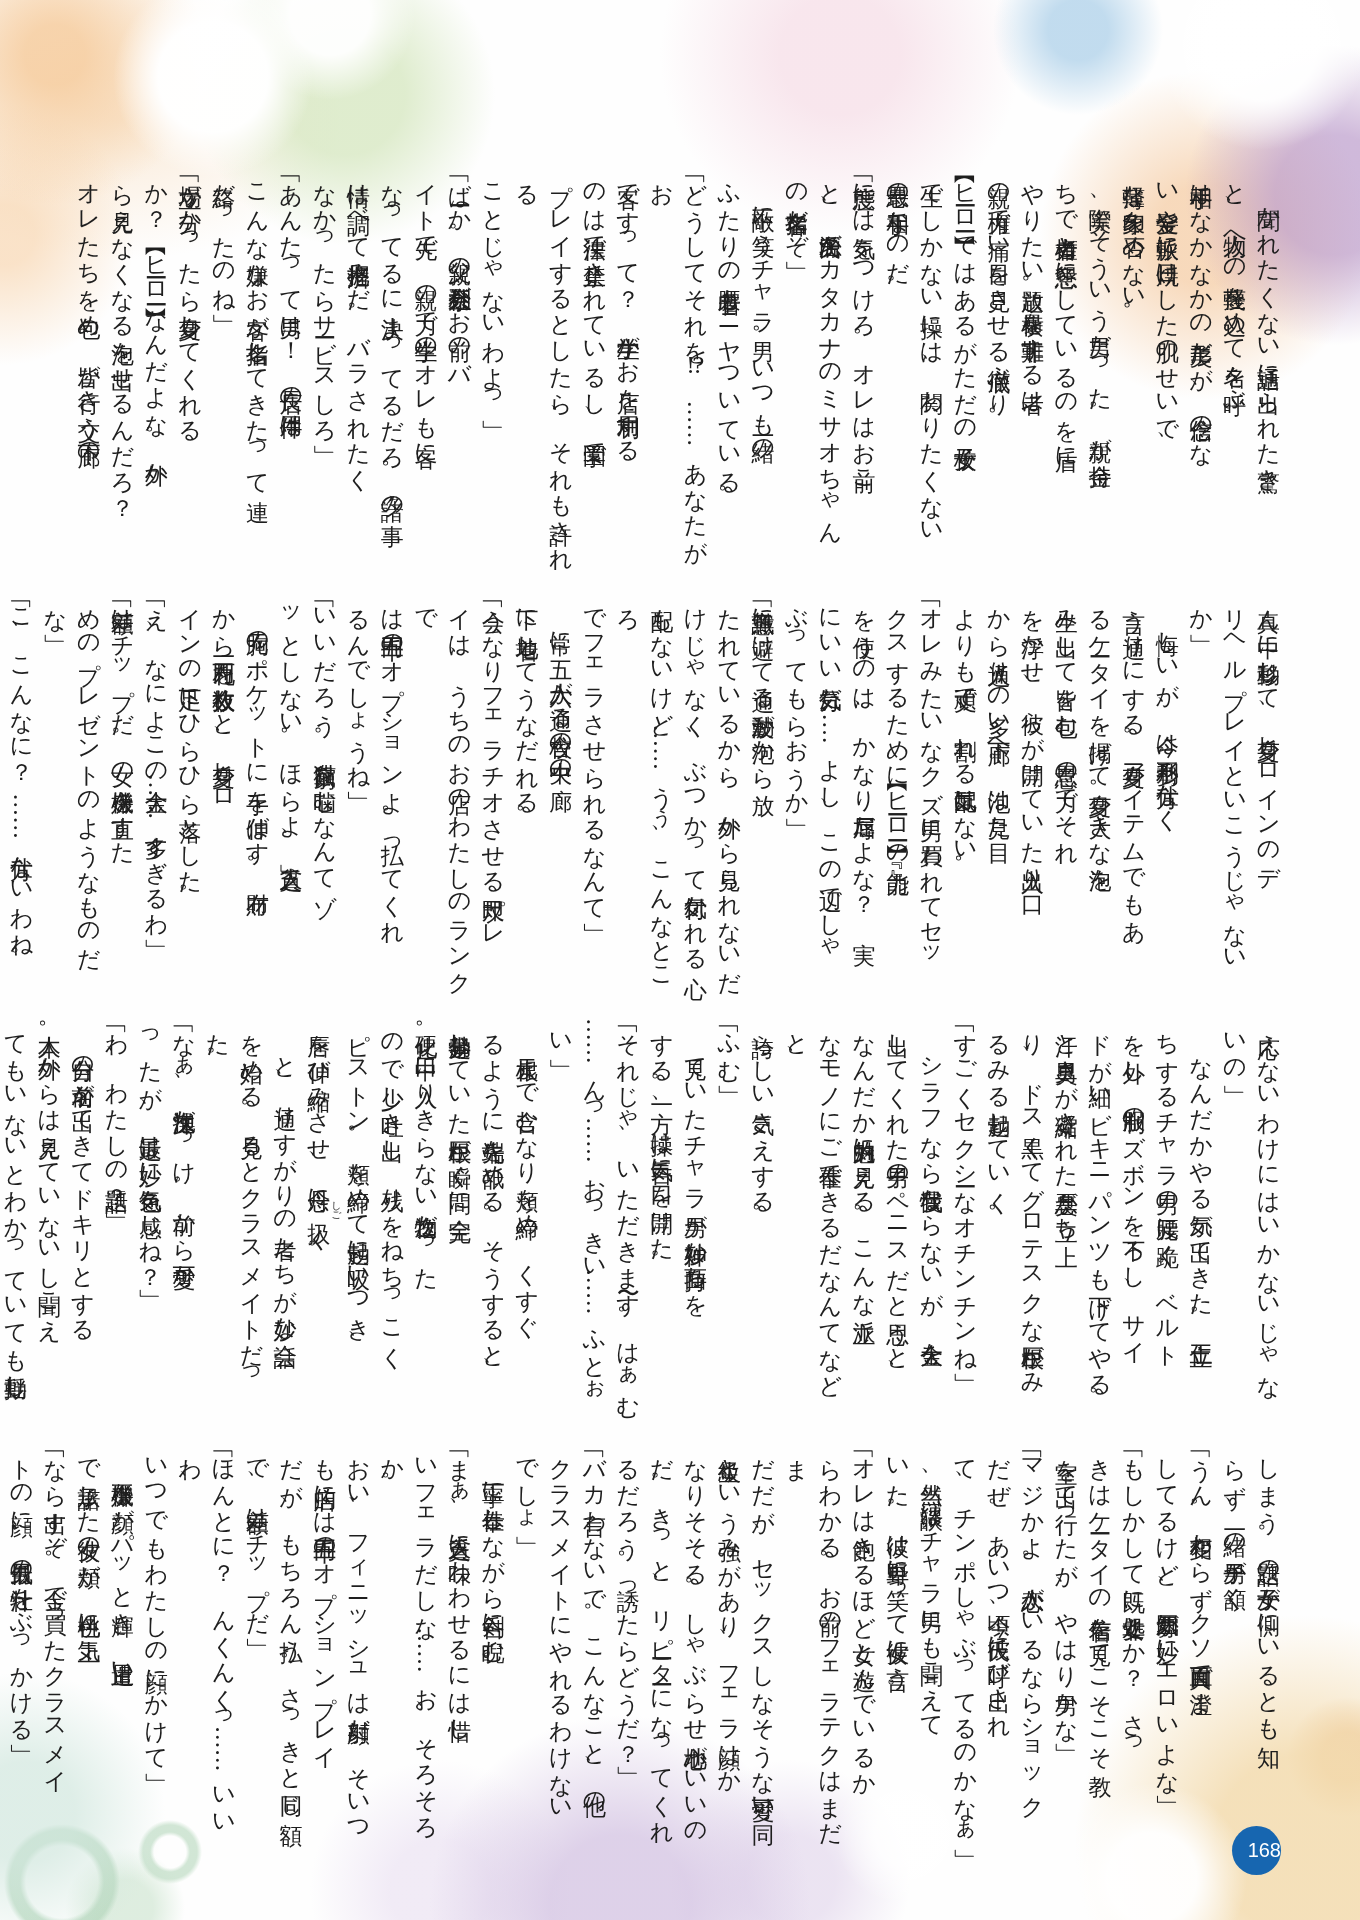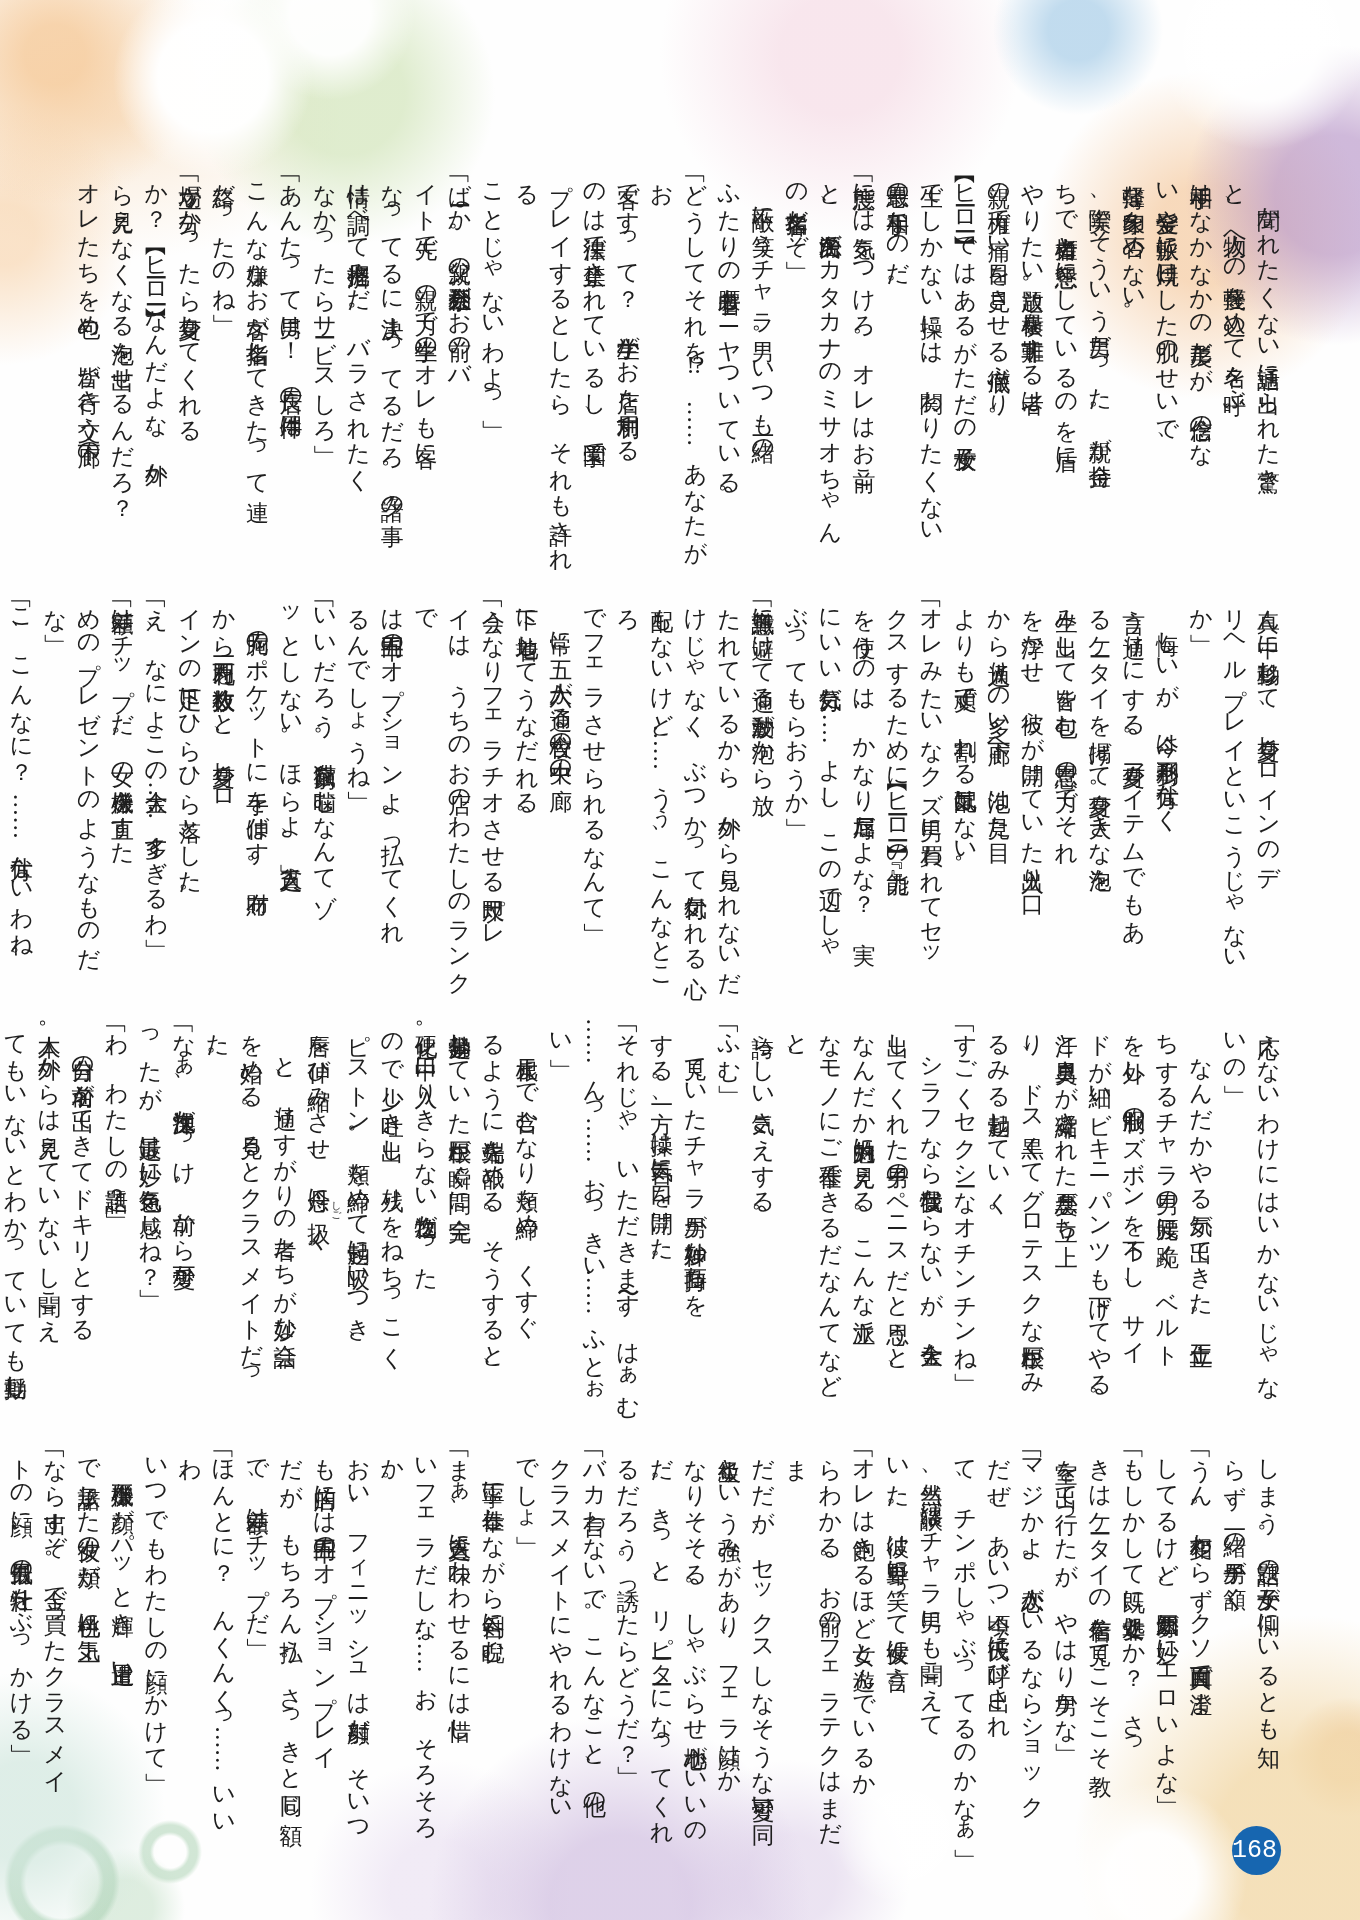--- a/index.html
+++ b/index.html
@@ -53,24 +53,24 @@
     color:#1e1e1e;
     overflow:visible;
   }
   .band p.col{
     margin:0;padding:0;height:392px;overflow:visible;
   }
   ruby rt{font-size:10px;letter-spacing:0;}
   .page-badge{
     position:absolute;left:1232px;top:1826px;
     width:49px;height:49px;border-radius:50%;
-    display:flex;align-items:center;justify-content:flex-start;
+    display:flex;align-items:center;justify-content:flex-end;
     color:#ffffff;
-    font-family:Liberation Mono, monospace;
-    font-size:25px;
+    font-family:Liberation Sans, sans-serif;
+    font-size:20px;
   }
 </style>
 </head>
 <body>
 
 <div class="page">
   <div class="bokeh"></div>
 
   <main class="text-area">
     <section class="band" style="color: rgb(30, 30, 30);">

